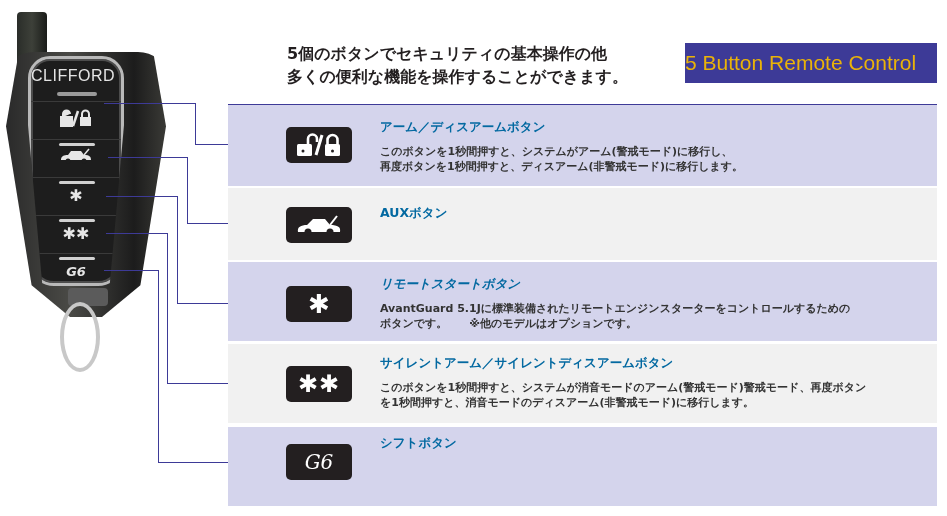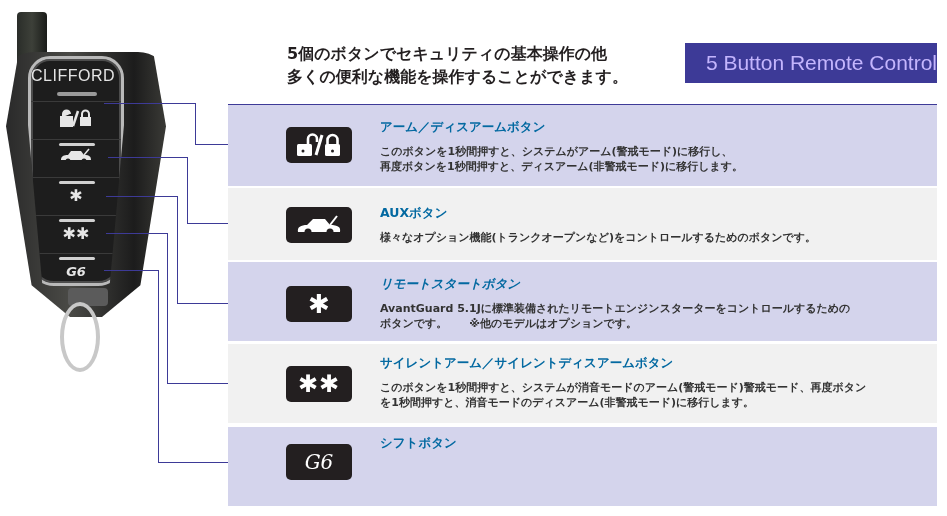--- a/index.html
+++ b/index.html
@@ -25,21 +25,21 @@
     display: flex; align-items: center; justify-content: center; color: #e6e6e6; }
   .fob-btn .bar { position: absolute; top: 3px; left: 28px; width: 36px; height: 3px; background: #d0d0d0; border-radius: 2px; }
   .fob-btn .g { font-size: 16px; font-weight: bold; }
   .keyring { position: absolute; left: 60px; top: 302px; width: 40px; height: 70px;
     border: 4px solid #c8c8c8; border-radius: 50%; }
   .keyclip { position: absolute; left: 68px; top: 288px; width: 40px; height: 18px; background: #5b5b5b; border-radius: 4px; }
 
   
   .headline { position: absolute; left: 287px; top: 42px; font-size: 16px; font-weight: bold; line-height: 23px; color: #231f20; }
   .banner { position: absolute; left: 685px; top: 43px; width: 252px; height: 40px; background: #3d3a97;
-    color: #c4b5fd; font-family: "Liberation Sans", sans-serif; font-size: 21px; line-height: 40px; text-align: right; }
+    color: #eab308; font-family: "Liberation Sans", sans-serif; font-size: 21px; line-height: 40px; text-align: left; }
 
   
   .panel { position: absolute; left: 228px; top: 104px; width: 709px; height: 402px; border-top: 1px solid #3d3a97; }
   .row { position: absolute; left: 0; width: 709px; }
   .row.lav { background: #d4d4ec; }
   .row.gray { background: #f1f1f1; }
   .badge { position: absolute; left: 58px; width: 66px; height: 36px; background: #231f20; border-radius: 5px;
     display: flex; align-items: center; justify-content: center; color: #ffffff; }
   .row-title { position: absolute; left: 152px; font-size: 12.5px; font-weight: bold; color: #0369a1; white-space: nowrap; }
   .row-desc { position: absolute; left: 152px; width: 535px; font-size: 11px; line-height: 15px; color: #333333; font-weight: bold; }
@@ -139,23 +139,20 @@
   <div class="row gray" style="top:83px; height:72px;">
     <div class="badge" style="top:19px;">
       <svg width="50" height="24" viewBox="0 0 50 24">
           <path d="M4 19 C3 14 7 12 13 12 L19 6 L31 6 L36 12 C44 12 47 14 46 19 Z" fill="#fff"></path>
           <path d="M36 12 L43 3" stroke="#fff" stroke-width="2"></path>
           <circle cx="14" cy="19" r="3.5" fill="#231f20"></circle>
           <circle cx="36" cy="19" r="3.5" fill="#231f20"></circle>
         </svg>
     </div>
     <div class="row-title" style="top:17px;text-align:right;">AUXボタン</div>
-    <div class="row-desc" style="top:42px;">
-      <div>様々なオプション機能(トランクオープンなど)をコントロールするためのボタンです。</div>
-    </div>
   </div>
 
   <div class="row lav" style="top:157px; height:79px;">
     <div class="badge" style="top:24px; font-size:26px; font-weight:bold;">✱</div>
     <div class="row-title" style="top:14px;font-style:italic;">リモートスタートボタン</div>
     <div class="row-desc" style="top:39px;">
       <div>AvantGuard 5.1Jに標準装備されたリモートエンジンスターターをコントロールするための</div>
       <div>ボタンです。　　※他のモデルはオプションです。</div>
     </div>
   </div>

